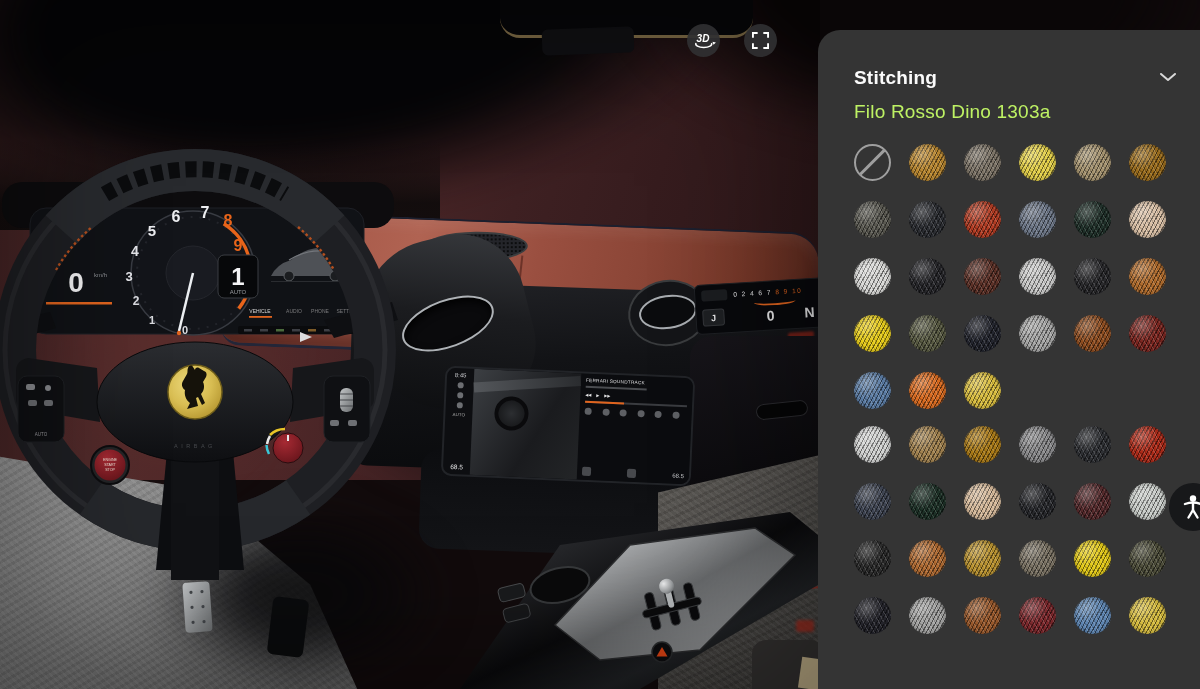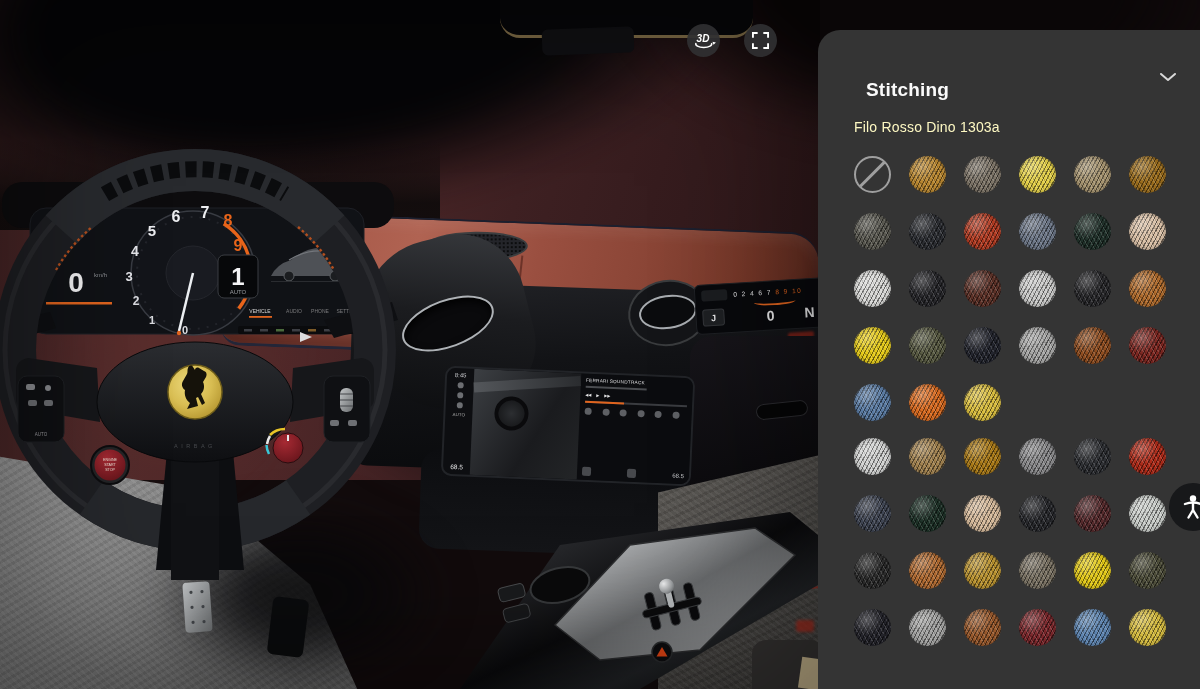--- a/index.html
+++ b/index.html
@@ -131,22 +131,22 @@
   .round-btn{position:absolute;width:33px;height:33px;border-radius:50%;border:none;
     background:rgba(48,48,50,.92);display:flex;align-items:center;justify-content:center;
     cursor:pointer;padding:0;}
   .btn-3d{left:687px;top:24px;}
   .btn-fs{left:744px;top:24px;}
 
   
   .panel{left:818px;top:30px;width:382px;height:659px;background:#343434;
     border-radius:22px 0 0 0;padding:37px 24px 0 36px;overflow:hidden;}
   .panel-header{display:flex;justify-content:space-between;align-items:flex-start;cursor:pointer;}
-  .panel-title{margin:12px;font-size:19px;font-weight:600;color:#fafafa;letter-spacing:.2px;line-height:22px;}
-  .panel-sub{margin-top:18px;font-size:14px;color:#fef9c3;letter-spacing:.2px;}
+  .panel-title{margin:0;font-size:19px;font-weight:600;color:#fafafa;letter-spacing:.2px;line-height:22px;}
+  .panel-sub{margin-top:12px;font-size:19px;color:#bef264;letter-spacing:.2px;}
   .chevron{margin-top:6px;}
   .swatch-grid{display:grid;grid-template-columns:repeat(6,37px);column-gap:18px;row-gap:20px;
     width:312px;margin-top:21px;}
   .swatch{width:37px;height:37px;border-radius:50%;cursor:pointer;
     background:
       radial-gradient(circle at 34% 28%,rgba(255,255,255,.28),rgba(255,255,255,0) 45%),
       radial-gradient(circle at 50% 50%,rgba(0,0,0,0) 55%,rgba(0,0,0,.45) 98%),
       repeating-linear-gradient(118deg,rgba(0,0,0,.5) 0 1px,rgba(0,0,0,0) 1px 3.5px),
       repeating-linear-gradient(62deg,rgba(255,255,255,.14) 0 1px,rgba(0,0,0,.18) 1px 2px,rgba(0,0,0,0) 2px 4.5px),
       var(--c,#777);}

